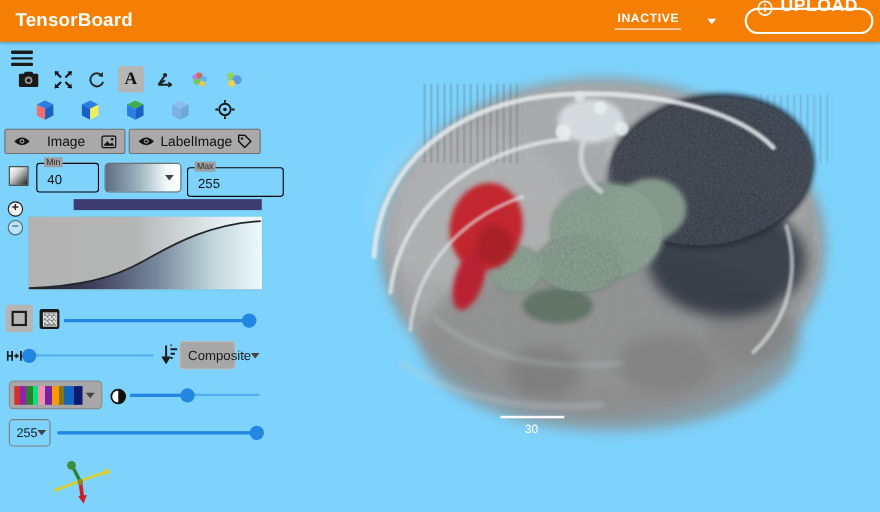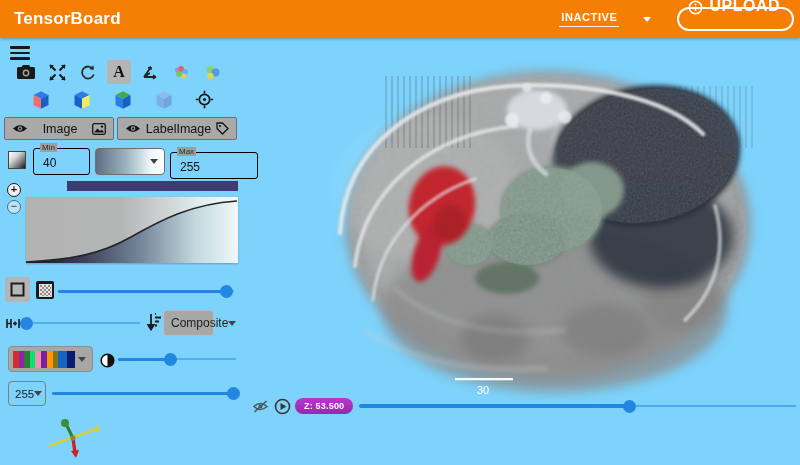--- a/index.html
+++ b/index.html
@@ -448,34 +448,15 @@
     <path d="M3,30 L50,13" stroke="#d6cf3b" stroke-width="2.6"></path>
     <polygon points="50,9 55,13 49,17" fill="#d6cf3b"></polygon>
     <path d="M27,22 L20,8" stroke="#2e7d32" stroke-width="3"></path>
     <circle cx="19" cy="7" r="4" fill="#3b8e3b"></circle>
     <path d="M27,22 L29,37" stroke="#cc2222" stroke-width="3.4"></path>
     <polygon points="25,35 33,34 30,42" fill="#cc2222"></polygon>
     <circle cx="27" cy="22" r="2.6" fill="#8a8a2a"></circle>
   </svg>
 
   <div class="slice-rows">
-    <div class="slice-row">
-      <svg width="17" height="13" viewBox="0 0 17 13" opacity=".8">
-        <path d="M2,6.5 Q8.5,0.5 15,6.5 Q8.5,12.5 2,6.5 Z" fill="none" stroke="#3c3c3c" stroke-width="1.4"></path>
-        <circle cx="8.5" cy="6.5" r="2" fill="#3c3c3c"></circle>
-          <path d="M2.5,12 L14.5,1" stroke="#3c3c3c" stroke-width="1.6"></path>
-      </svg>
-      <span class="gap"></span>
-      <svg width="17" height="17" viewBox="0 0 17 17">
-        <circle cx="8.5" cy="8.5" r="7" fill="none" stroke="#383838" stroke-width="1.6"></circle>
-        <polygon points="6.5,5 6.5,12 12.5,8.5" fill="#383838"></polygon>
-      </svg>
-      <span class="badge">Z: 53.500</span>
-      <div class="slice-slider">
-        <div class="track"></div>
-        <div class="fill" style="width: 62%;">
-            <div class="handle"></div>
-          </div>
-      </div>
-    </div>
   </div>
 
 </div>
 
 </body></html>

